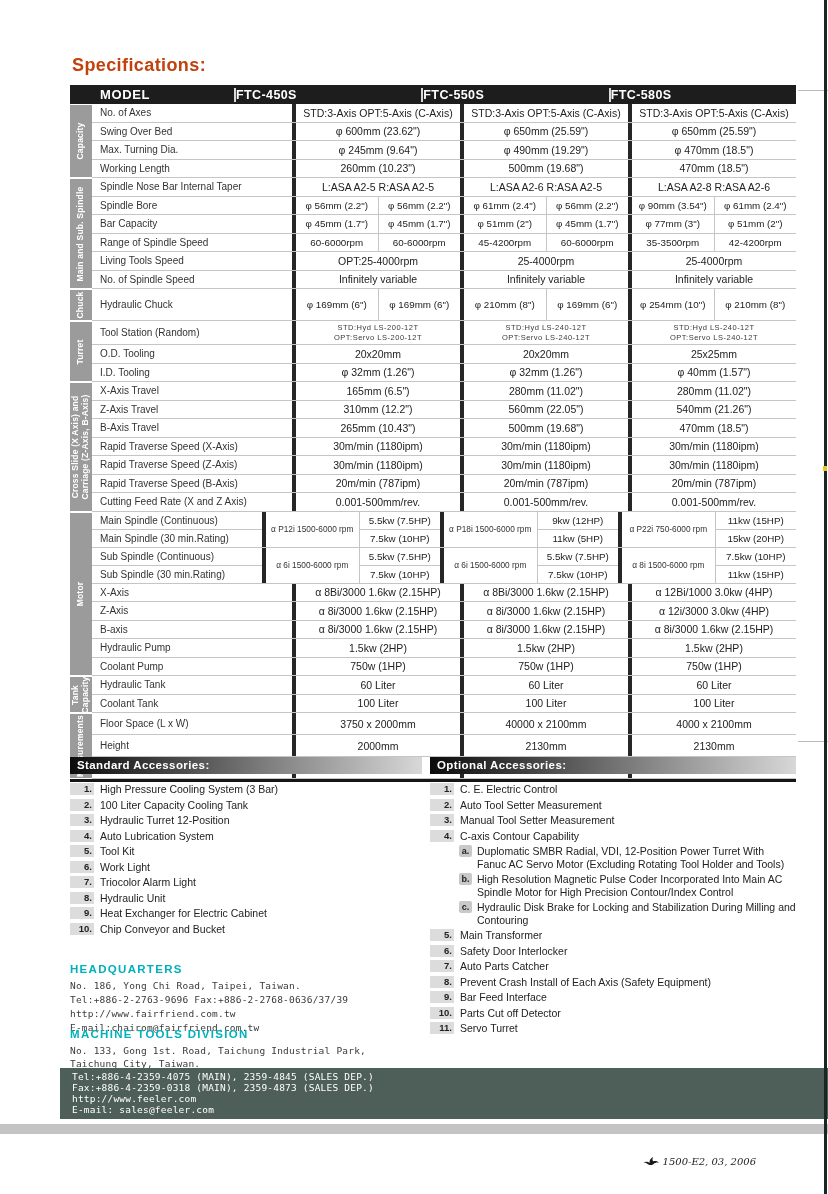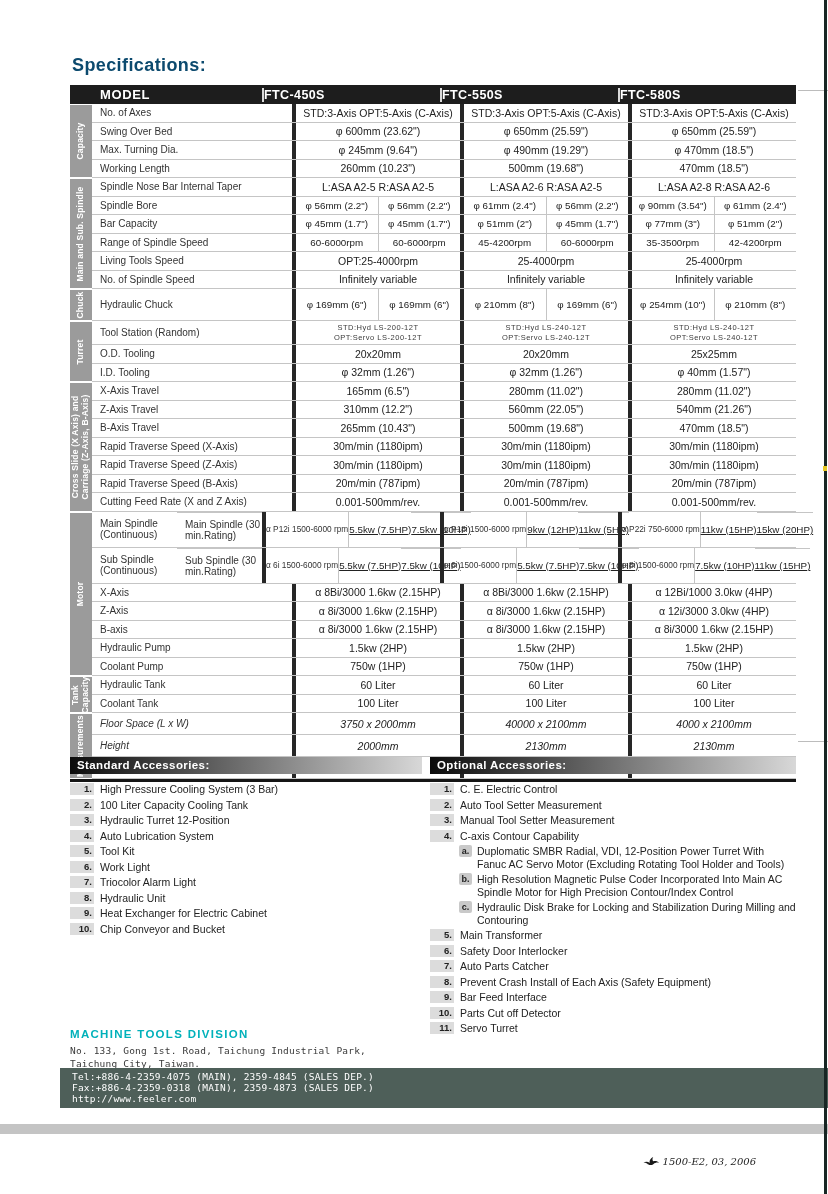--- a/index.html
+++ b/index.html
@@ -2,26 +2,26 @@
 <html><head>
 <meta charset="utf-8">
 <style>
   html,body{margin:0;padding:0;}
   body{width:828px;height:1194px;background:#ffffff;position:relative;overflow:hidden;
        font-family:"Liberation Sans", sans-serif;-webkit-font-smoothing:antialiased;}
   .page{position:absolute;inset:0;}
 
   
   .title{position:absolute;top:55px;left:72px;margin:0;font-size:18px;font-weight:800;
-         color:#0c4a6e;letter-spacing:.4px;}
+         color:#c2410c;letter-spacing:.4px;}
 
   
   .spec-table{position:absolute;top:85px;left:70px;width:726px;border-bottom:3px solid #151515;}
   .thead{display:flex;height:19px;background:#1d1d1d;color:#fff;align-items:center;}
-  .th-model{width:192px;box-sizing:border-box;padding-left:30px;font-size:13px;font-weight:bold;letter-spacing:.6px;}
+  .th-model{width:164px;box-sizing:border-box;padding-left:30px;font-size:13px;font-weight:bold;letter-spacing:.6px;}
   .th-col{flex:1;font-size:12.5px;font-weight:bold;border-left:2px solid #d9d9d9;letter-spacing:.4px;}
 
   .section{display:flex;}
   .stub{width:22px;background:#9b9b9b;position:relative;margin:1px 0;}
   .stub-label{position:absolute;top:50%;left:50%;transform:translate(-50%,-50%) rotate(-90deg);
               color:#fff;font-weight:bold;font-size:8.5px;white-space:pre;text-align:center;
               line-height:1.15;letter-spacing:.2px;}
   .rows{flex:1;display:flex;flex-direction:column;min-width:0;}
 
   .row{display:flex;border-bottom:1px solid #c5c5c5;height:17.5px;font-size:10.5px;color:#222;}
@@ -29,30 +29,30 @@
   .dcol{flex:1;display:flex;align-items:stretch;border-left:4px solid #262626;min-width:0;}
   .val{flex:1;display:flex;align-items:center;justify-content:center;text-align:center;white-space:nowrap;}
   .half{flex:1;display:flex;align-items:center;justify-content:center;white-space:nowrap;font-size:9.8px;}
   .half2{border-left:1px solid #c5c5c5;}
 
   .r-twoline{height:23px;}
   .twol{flex:1;display:flex;flex-direction:column;align-items:center;justify-content:center;line-height:1.3;}
   .tline{font-size:7.5px;color:#3a3a3a;letter-spacing:.5px;}
 
   .r-pair{height:35px;}
-  .pair-param{width:170px;box-sizing:border-box;display:flex;flex-direction:row;}
+  .pair-param{width:170px;box-sizing:border-box;display:flex;flex-direction:column;}
   .pline{flex:1;display:flex;align-items:center;padding-left:8px;font-size:10px;color:#333;}
   .pline2{border-top:1px solid #c5c5c5;}
   .motor-name{flex:1.15;display:flex;align-items:center;justify-content:center;font-size:8.3px;white-space:nowrap;color:#333;}
-  .vstack{flex:1;display:flex;flex-direction:row;border-left:1px solid #c5c5c5;text-decoration:underline;}
+  .vstack{flex:1;display:flex;flex-direction:column;border-left:1px solid #c5c5c5;}
   .vline{flex:1;display:flex;align-items:center;justify-content:center;font-size:9.8px;white-space:nowrap;}
   .vline2{border-top:1px solid #c5c5c5;}
 
   .sec-chuck .row{height:31px;}
-  .sec-measure .row{height:21px;font-style:italic;}
+  .sec-measure .row{height:21px;}
 
   
   .acc-wrap{position:absolute;top:757px;left:70px;width:726px;display:flex;}
   .acc-col{width:352px;}
   .acc-col-right{width:366px;margin-left:8px;}
   .acc-header{height:17px;box-sizing:border-box;background:linear-gradient(to right,#0b0b0b,#d8d8d8);
               color:#fff;font-size:11.5px;font-weight:bold;padding:2px 0 0 7px;letter-spacing:.4px;}
   .acc-list{margin-top:9px;}
   .acc-item{display:flex;margin-bottom:3px;align-items:flex-start;}
   .acc-num{min-width:20px;text-align:right;background:#dcdcdc;font-weight:bold;font-size:9.5px;
@@ -705,34 +705,44 @@
             <div class="acc-text">Parts Cut off Detector</div>
           </div>
           <div class="acc-item">
             <div class="acc-num">11.</div>
             <div class="acc-text">Servo Turret</div>
           </div>
         </div>
     </div>
   </div>
 
+  <div class="hq">
+    <div class="f-title">HEADQUARTERS</div>
+    <div>
+        <div class="f-line">No. 186, Yong Chi Road, Taipei, Taiwan.</div>
+        <div class="f-line">Tel:+886-2-2763-9696   Fax:+886-2-2768-0636/37/39</div>
+        <div class="f-line">http://www.fairfriend.com.tw</div>
+        <div class="f-line">E-mail:chairom@fairfriend.com.tw</div>
+      </div>
+  </div>
 
   <div class="mtd">
     <div class="f-title">MACHINE TOOLS DIVISION</div>
     <div>
         <div class="f-line">No. 133, Gong 1st. Road, Taichung Industrial Park,</div>
         <div class="f-line">Taichung City, Taiwan.</div>
       </div>
   </div>
 
   <div class="band">
     <div>
         <div class="f-line">Tel:+886-4-2359-4075 (MAIN), 2359-4845 (SALES DEP.)</div>
         <div class="f-line">Fax:+886-4-2359-0318 (MAIN), 2359-4873 (SALES DEP.)</div>
         <div class="f-line">http://www.feeler.com</div>
+        <div class="f-line">E-mail: sales@feeler.com</div>
       </div>
   </div>
 
   <div class="gray-band"></div>
 
   <div class="doc-code">
     <svg width="17" height="11" viewBox="0 0 17 11">
       <path d="M0.5 6.5 C3 5.4 5.2 5.8 6.6 6.9 C6.2 4.4 7.6 2.4 10.2 1.1 C9.1 3 9.3 4.3 10.3 5.3 C12.2 4.6 14.4 5 16.2 6.6 C13.4 6.3 11.7 6.9 10.6 7.9 C8.5 9.7 5.4 9.4 4.1 7.6 C2.9 6.9 1.7 6.6 0.5 6.5 Z" fill="#1a1a1a"></path>
     </svg>
     <span>1500-E2, 03, 2006</span>

